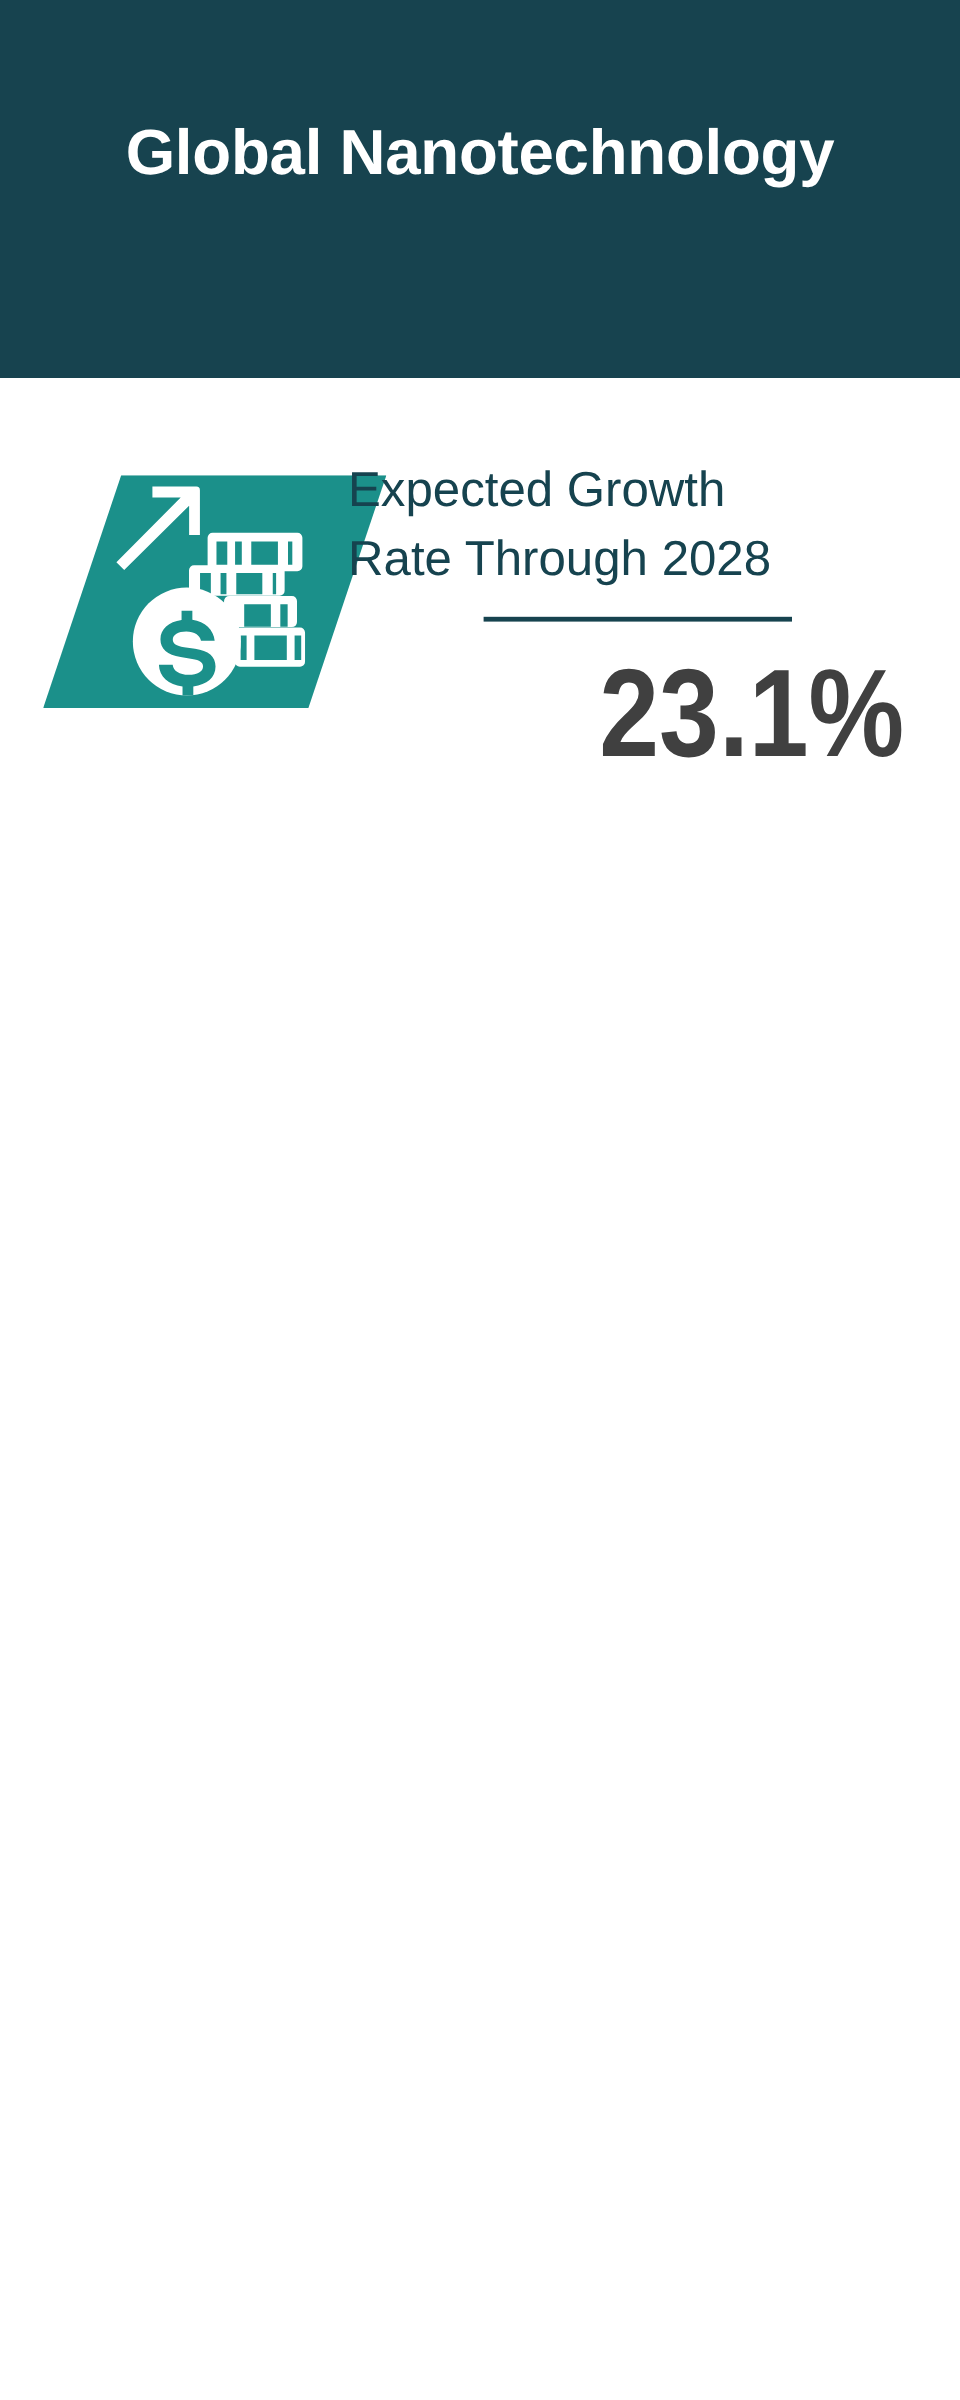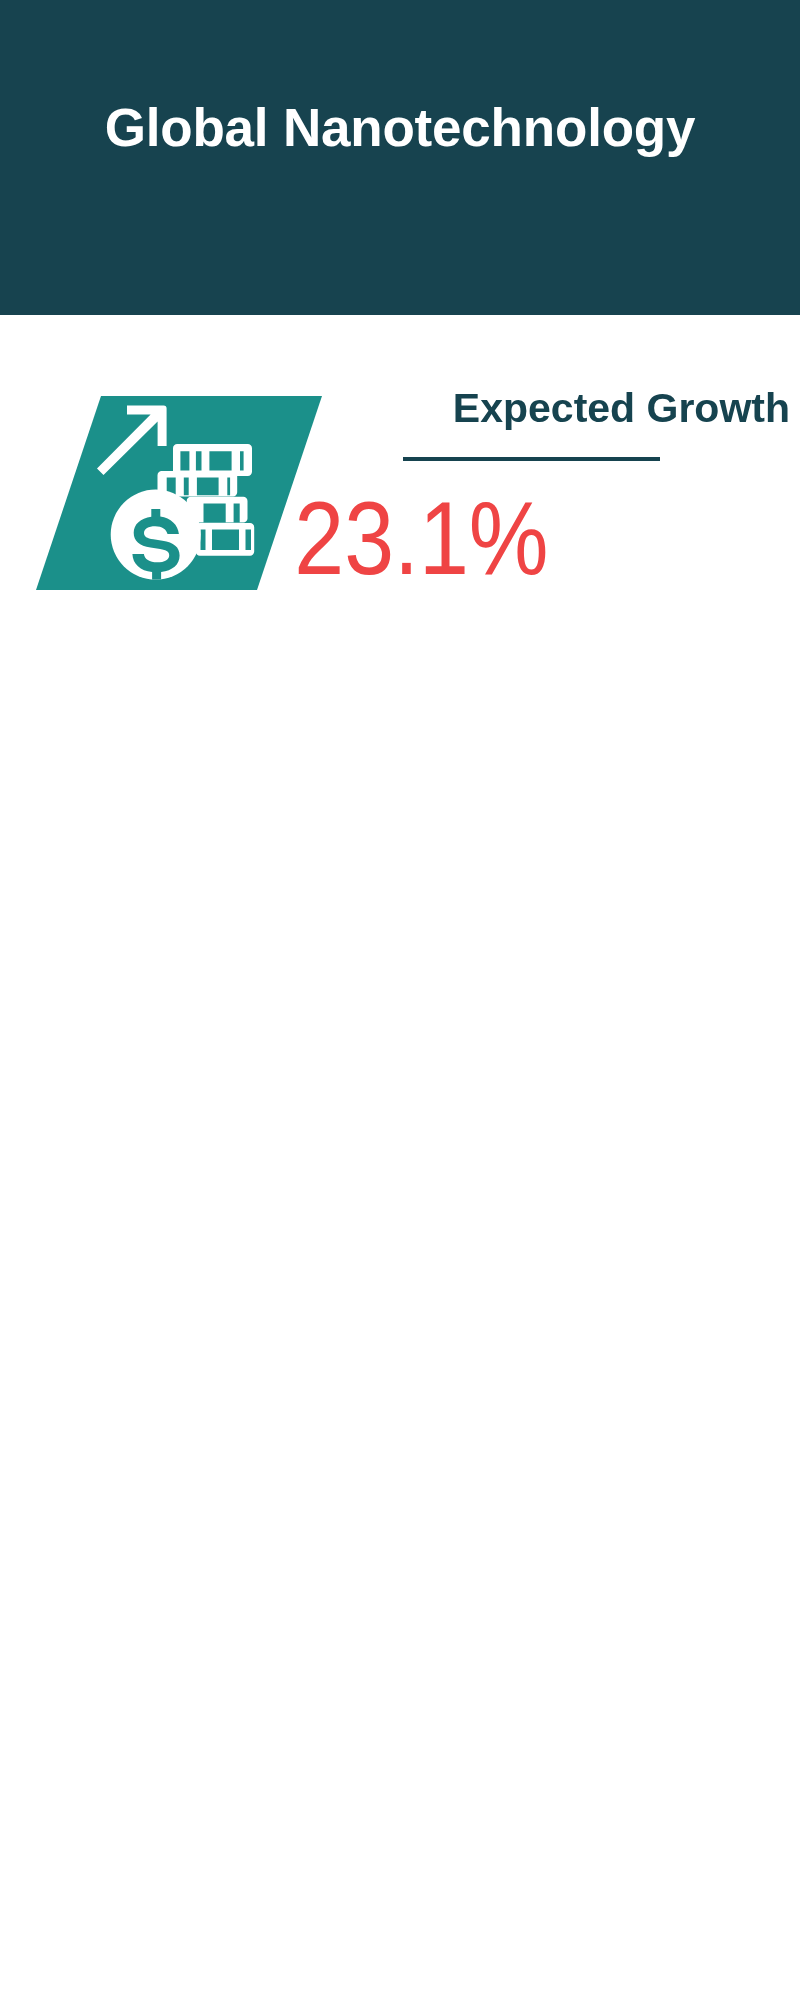--- a/index.html
+++ b/index.html
@@ -10,23 +10,23 @@
   .header{position:absolute;left:0;top:0;width:800px;height:315px;background:#17434f;}
   .header-title{position:absolute;left:0;top:99px;width:800px;text-align:center;color:#ffffff;
     font-size:53px;font-weight:bold;line-height:58px;letter-spacing:-0.2px;}
 
   
   .stat{position:absolute;}
   .icon-para{position:absolute;display:block;}
   .icon-para1{left:36px;top:396px;}
   .stat-text{position:absolute;}
   .stat-text1{left:290px;top:380px;width:500px;}
-  .stat-head{color:#16434f;font-weight:bold;font-size:41px;line-height:57.2px;text-align:right;}
+  .stat-head{color:#16434f;font-weight:normal;font-size:41px;line-height:57.2px;text-align:left;}
   .stat-rule{background:#16434f;height:4px;width:257px;margin:0 auto;position:relative;}
-  .stat-value{color:#ef4444;font-weight:normal;font-size:104px;line-height:104px;text-align:left;position:relative;}
+  .stat-value{color:#404040;font-weight:bold;font-size:104px;line-height:104px;text-align:right;position:relative;}
   .stat-value > span{display:inline-block;transform:scaleX(0.862);transform-origin:center;}
 </style>
 </head>
 <body>
 
 <div class="page">
   <div class="header">
     <div class="header-title">
       <span>Global Nanotechnology</span><br>
     </div>
@@ -57,19 +57,19 @@
         <circle cx="119.7" cy="138.6" r="45" fill="#ffffff"></circle>
         <path d="M115.3,113 h9 v7.4 c10.5,1.6 17.8,8.3 18.6,17.6 h-11.4 c-0.9,-4.6 -5.4,-7.8 -12.3,-7.8
                  c-6.8,0 -11.2,2.7 -11.2,6.7 c0,3.5 2.8,5.4 9.4,6.4 l9.1,1.4 c11.3,1.7 17.1,6.4 17.1,14.8
                  c0,9.1 -7.1,15.2 -18.5,16.5 v7.6 h-9 v-7.6 c-11.7,-1.3 -19.3,-8 -19.7,-18.1 h11.5
                  c0.6,5.1 5.6,8.4 13.3,8.4 c7.4,0 12,-2.7 12,-6.9 c0,-3.4 -2.6,-5.3 -9.1,-6.3 l-9.6,-1.5
                  c-11.2,-1.7 -16.8,-6.7 -16.8,-14.8 c0,-8.6 6.8,-14.6 17.6,-16.1 z" fill="#1b908a"></path>
       </g>
     </svg>
     <div class="stat-text stat-text1">
       <div class="stat-head">
-        <span>Expected Growth</span><br>
+        <span>Expected Growth</span><br><span>Rate Through 2028</span>
       </div>
       <div class="stat-rule" style="top:20px;left:-9px"></div>
       <div class="stat-value" style="top:45px;left:-16px"><span>23.1%</span></div>
     </div>
   </div>
 </div>
 
 </body></html>

